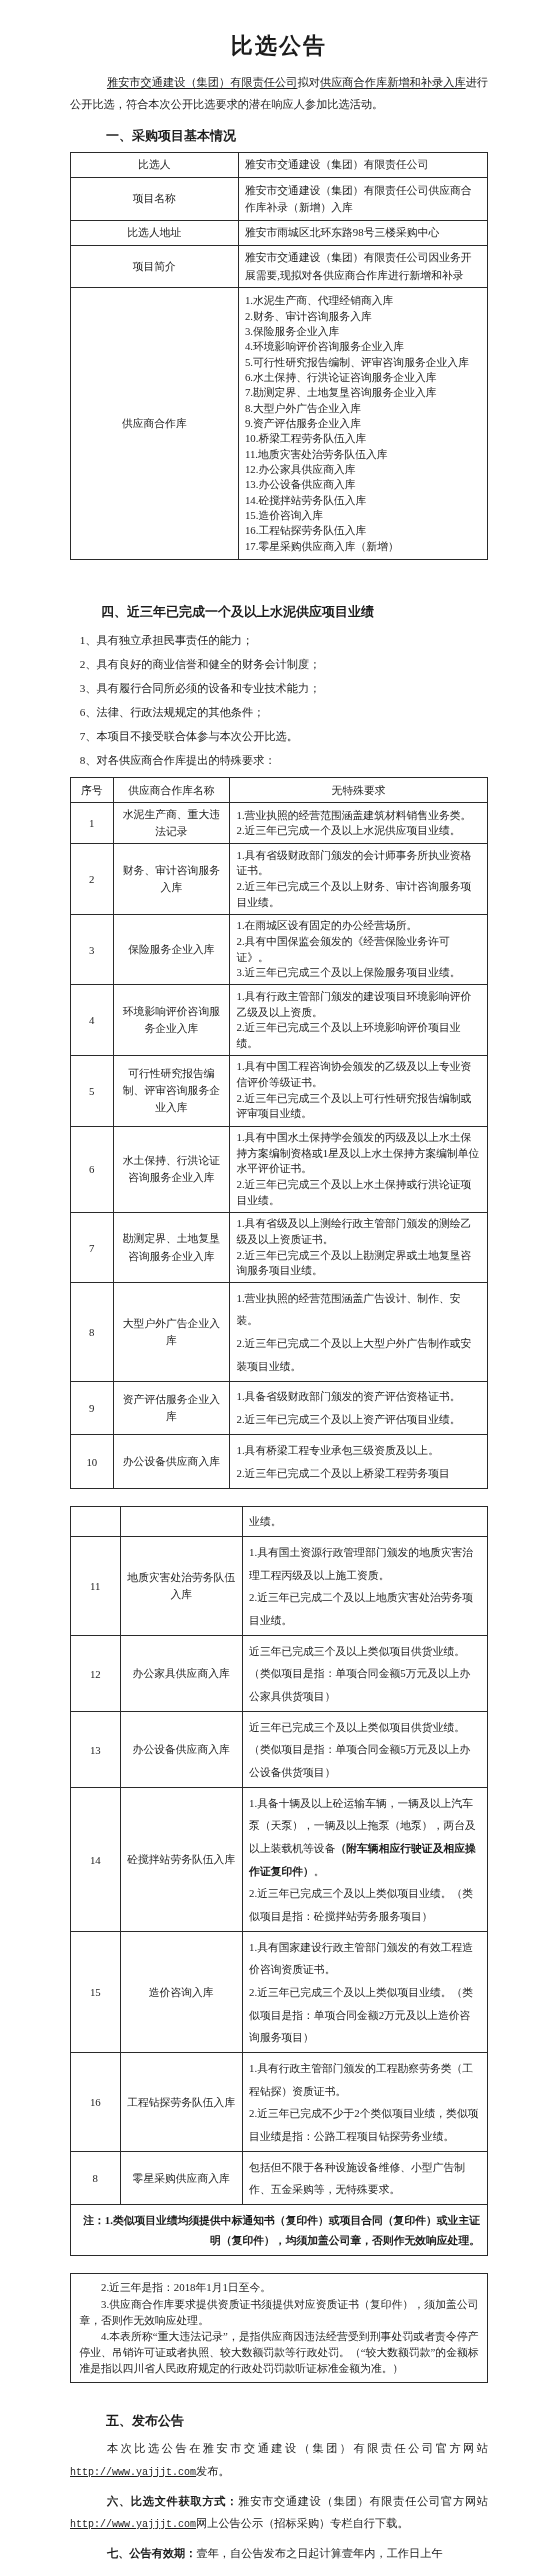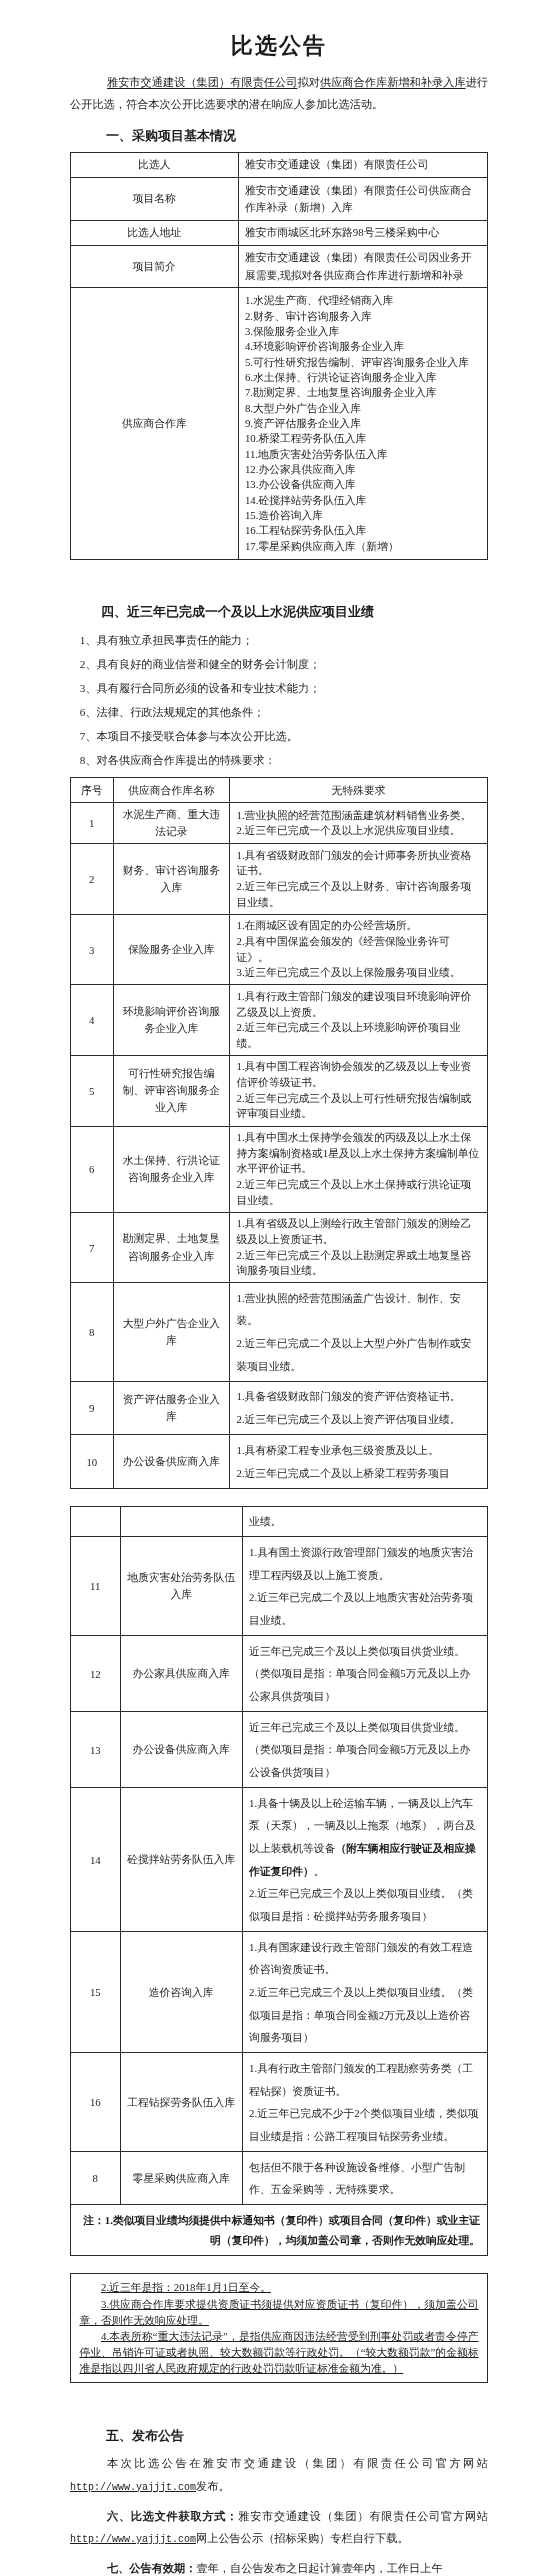--- a/index.html
+++ b/index.html
@@ -40,22 +40,22 @@
   .t2 .req{text-align:left; white-space:pre-line;margin-left:20px;}
   .t2 tr.tight .req{line-height:1.45;}
   .t2 tr.loose .req{line-height:2.1;}
   .t2 .hdr td{text-align:center; line-height:1.5; padding:4.2px 2.8px;}
   .t2 .noterow{font-weight:bold; line-height:1.9; padding:4.2px 7px; text-align:right;}
 
   .gap-page{height:32px;}
   .gap-split{height:17px;}
 
   .notesbox{
-    border:0.7px solid #2a2a2a; margin-top:17px; margin-bottom:44px;
-    padding:5.6px 8.4px; font-size:10.8px;text-decoration:underline;
+    border:0.7px solid #2a2a2a; margin-top:17px; margin-bottom:29px;
+    padding:5.6px 8.4px; font-size:10.8px;
   }
   .notesbox p{line-height:1.5; text-indent:2em; text-align:justify;}
 
   .cond-item{padding-left:9.8px; line-height:2.15; text-align:justify;}
 </style>
 </head>
 <body>
 
 <div class="page">
 

